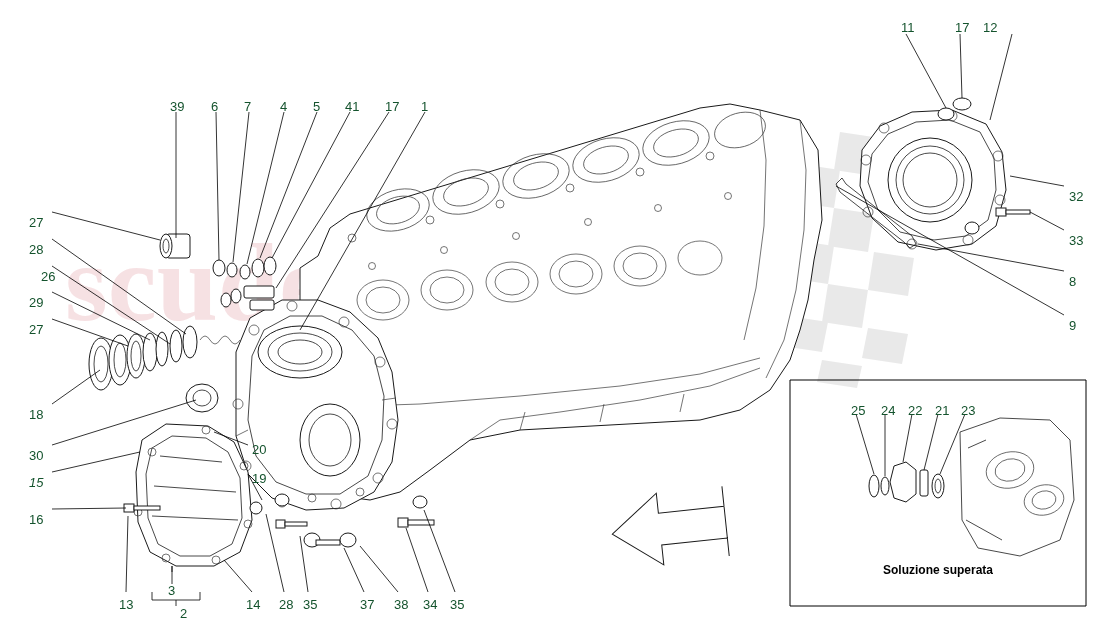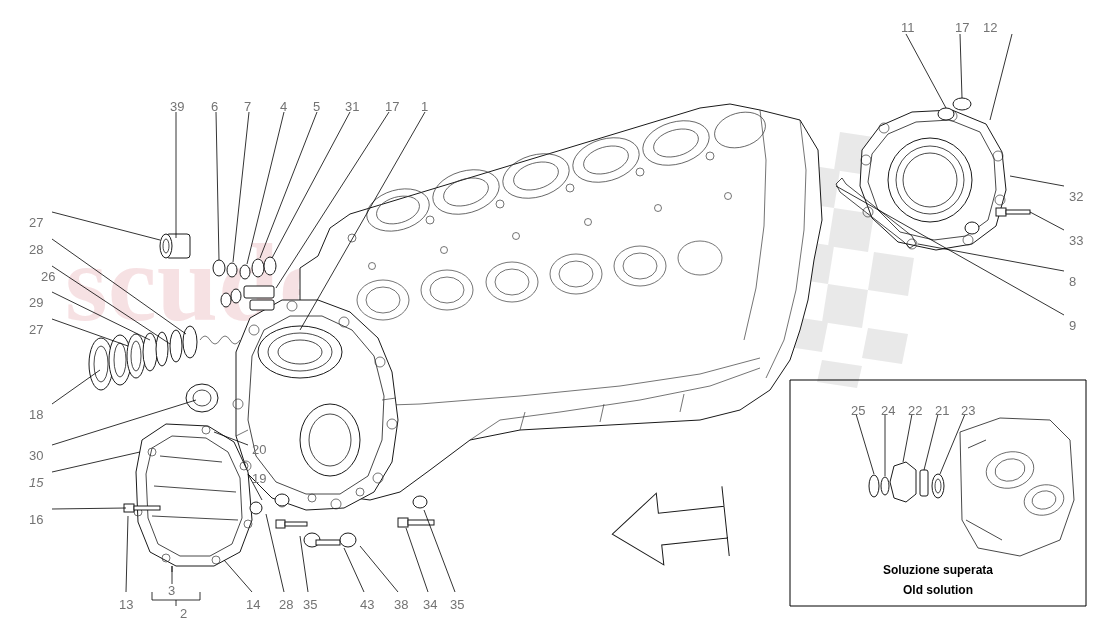--- a/index.html
+++ b/index.html
@@ -1,19 +1,19 @@
 <!DOCTYPE html>
 <html><head>
 <meta charset="utf-8">
 <style>
   html,body{margin:0;padding:0;background:#ffffff;}
   body{width:1100px;height:622px;position:relative;overflow:hidden;
        font-family:"Liberation Sans", sans-serif;color:#000;}
   #stage{position:absolute;inset:0;}
-  .lbl{position:absolute;font-size:13px;line-height:13px;color:#737373;
+  .lbl{position:absolute;font-size:13px;line-height:13px;color:#14532d;
        white-space:nowrap;font-family:"Liberation Sans", sans-serif;}
   svg{position:absolute;left:0;top:0;width:1100px;height:622px;}
   .ln{stroke:#000;stroke-width:0.8;fill:none;}
   .part{stroke:#1a1a1a;stroke-width:1;fill:#ffffff;}
   .partL{stroke:#1a1a1a;stroke-width:0.8;fill:none;}
   .thin{stroke:#3a3a3a;stroke-width:0.7;fill:none;}
   .fillw{fill:#ffffff;stroke:#1a1a1a;stroke-width:1;}
   .wm{fill:#f0c9cd;}
   .wmtxt{font-family:"Liberation Serif", serif;font-weight:bold;}
   .flagdark{fill:#e2e2e2;}
@@ -339,21 +339,21 @@
       <path d="M938 414 L924 470"></path>
       <path d="M965 414 L940 474"></path>
     </g>
   </svg>
 
   <div class="lbl" style="left:170px;top:100px;">39</div>
   <div class="lbl" style="left:211px;top:100px;">6</div>
   <div class="lbl" style="left:244px;top:100px;">7</div>
   <div class="lbl" style="left:280px;top:100px;">4</div>
   <div class="lbl" style="left:313px;top:100px;">5</div>
-  <div class="lbl" style="left:345px;top:100px;">31</div>
+  <div class="lbl" style="left:345px;top:100px;">41</div>
   <div class="lbl" style="left:385px;top:100px;">17</div>
   <div class="lbl" style="left:421px;top:100px;">1</div>
 
   <div class="lbl" style="left:901px;top:21px;">11</div>
   <div class="lbl" style="left:955px;top:21px;">17</div>
   <div class="lbl" style="left:983px;top:21px;text-align:center;">12</div>
 
   <div class="lbl" style="left:1069px;top:190px;">32</div>
   <div class="lbl" style="left:1069px;top:234px;">33</div>
   <div class="lbl" style="left:1069px;top:275px;">8</div>
@@ -371,29 +371,28 @@
 
   <div class="lbl" style="left:252px;top:443px;">20</div>
   <div class="lbl" style="left:252px;top:472px;">19</div>
 
   <div class="lbl" style="left:119px;top:598px;">13</div>
   <div class="lbl" style="left:168px;top:584px;">3</div>
   <div class="lbl" style="left:180px;top:607px;">2</div>
   <div class="lbl" style="left:246px;top:598px;">14</div>
   <div class="lbl" style="left:279px;top:598px;">28</div>
   <div class="lbl" style="left:303px;top:598px;">35</div>
-  <div class="lbl" style="left:360px;top:598px;">43</div>
+  <div class="lbl" style="left:360px;top:598px;">37</div>
   <div class="lbl" style="left:394px;top:598px;">38</div>
   <div class="lbl" style="left:423px;top:598px;">34</div>
   <div class="lbl" style="left:450px;top:598px;">35</div>
 
   <div class="lbl" style="left:851px;top:404px;">25</div>
   <div class="lbl" style="left:881px;top:404px;">24</div>
   <div class="lbl" style="left:908px;top:404px;">22</div>
   <div class="lbl" style="left:935px;top:404px;">21</div>
   <div class="lbl" style="left:961px;top:404px;">23</div>
 
   <div class="caption" style="left:790px;top:560px;width:296px;">
     <div>Soluzione superata</div>
-    <div>Old solution</div>
   </div>
 
 </div>
 
 </body></html>

